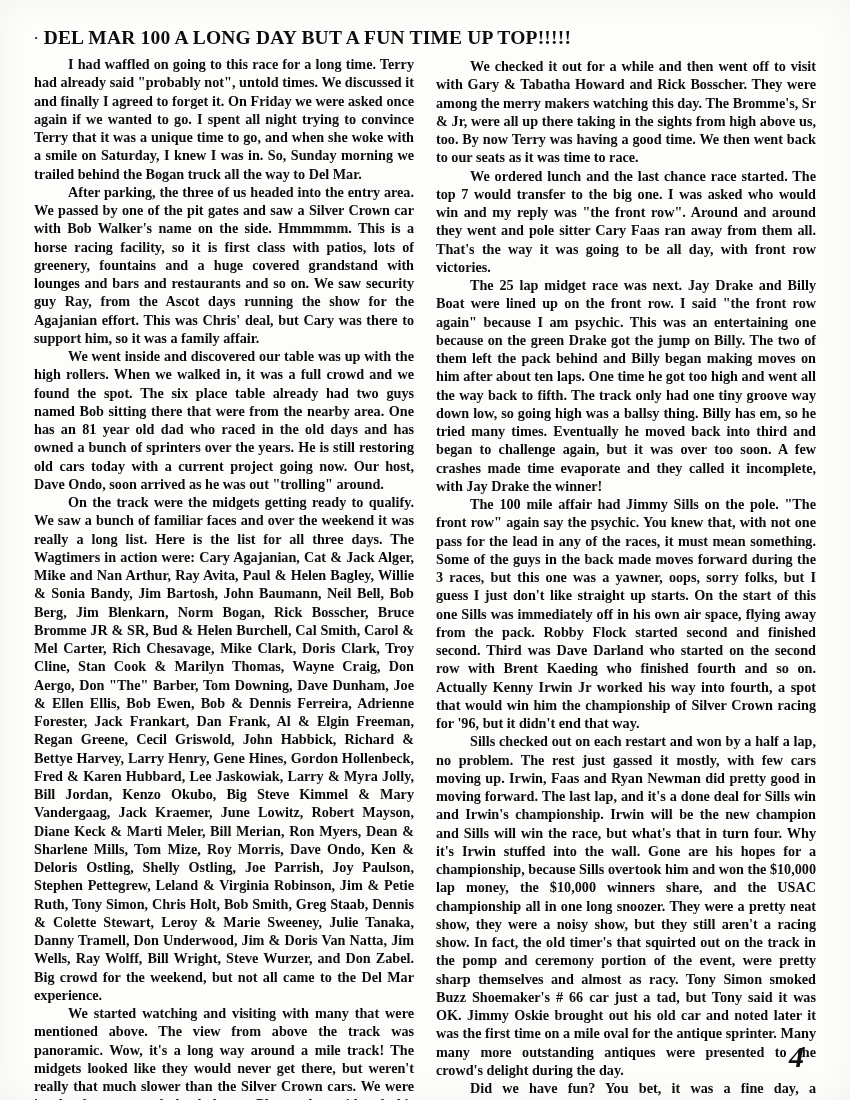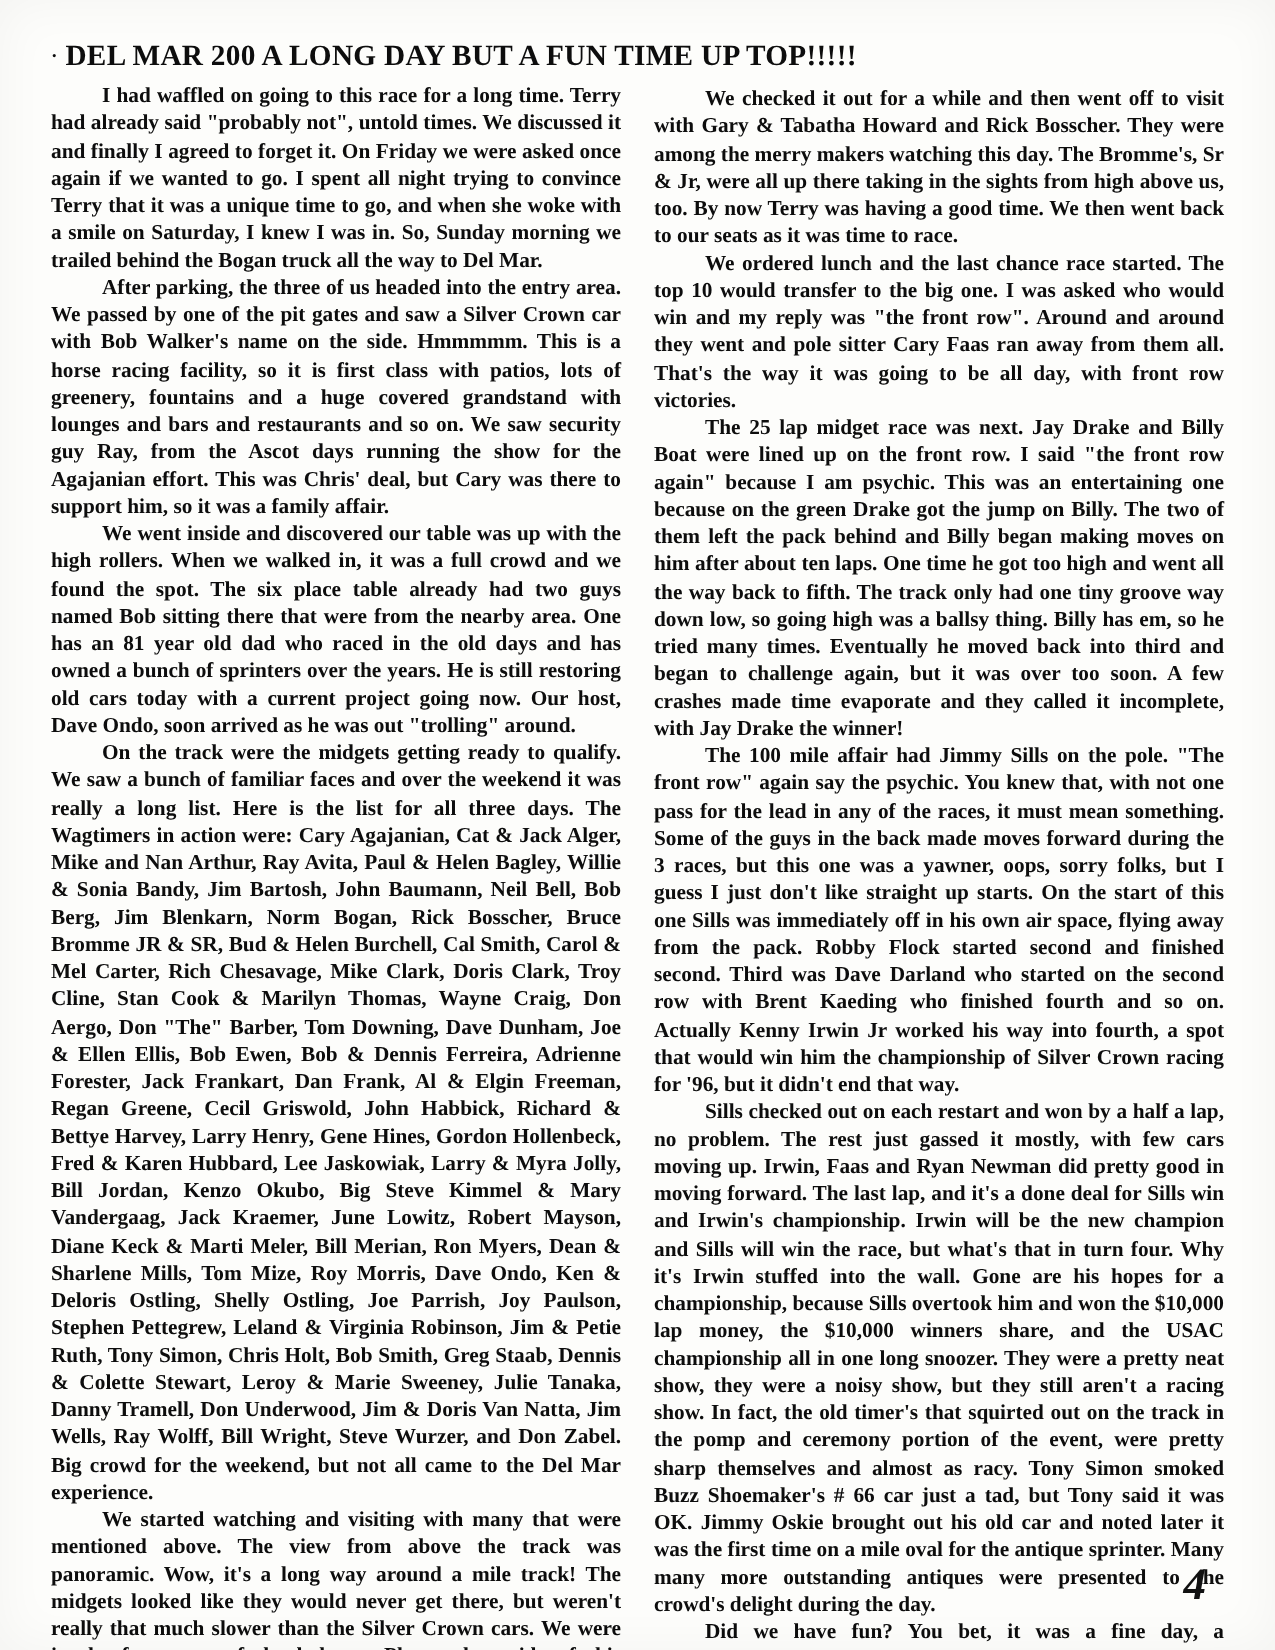--- a/index.html
+++ b/index.html
@@ -72,36 +72,36 @@
     font-weight: bold;
     font-style: italic;
     color: #111;
   }
 </style>
 </head>
 <body>
 
 <div class="page">
 
-  <h1 class="headline"><span class="dot">·</span> <span>DEL MAR 200 A LONG DAY BUT A FUN TIME UP TOP!!!!!</span></h1>
+  <h1 class="headline"><span class="dot">·</span> <span>DEL MAR 100 A LONG DAY BUT A FUN TIME UP TOP!!!!!</span></h1>
 
   <div class="columns">
 
     <div class="col left">
       <p>I had waffled on going to this race for a long time. Terry had already said "probably not", untold times. We discussed it and finally I agreed to forget it. On Friday we were asked once again if we wanted to go. I spent all night trying to convince Terry that it was a unique time to go, and when she woke with a smile on Saturday, I knew I was in. So, Sunday morning we trailed behind the Bogan truck all the way to Del Mar.</p>
       <p>After parking, the three of us headed into the entry area. We passed by one of the pit gates and saw a Silver Crown car with Bob Walker's name on the side. Hmmmmm. This is a horse racing facility, so it is first class with patios, lots of greenery, fountains and a huge covered grandstand with lounges and bars and restaurants and so on. We saw security guy Ray, from the Ascot days running the show for the Agajanian effort. This was Chris' deal, but Cary was there to support him, so it was a family affair.</p>
       <p>We went inside and discovered our table was up with the high rollers. When we walked in, it was a full crowd and we found the spot. The six place table already had two guys named Bob sitting there that were from the nearby area. One has an 81 year old dad who raced in the old days and has owned a bunch of sprinters over the years. He is still restoring old cars today with a current project going now. Our host, Dave Ondo, soon arrived as he was out "trolling" around.</p>
       <p>On the track were the midgets getting ready to qualify. We saw a bunch of familiar faces and over the weekend it was really a long list. Here is the list for all three days. The Wagtimers in action were: Cary Agajanian, Cat &amp; Jack Alger, Mike and Nan Arthur, Ray Avita, Paul &amp; Helen Bagley, Willie &amp; Sonia Bandy, Jim Bartosh, John Baumann, Neil Bell, Bob Berg, Jim Blenkarn, Norm Bogan, Rick Bosscher, Bruce Bromme JR &amp; SR, Bud &amp; Helen Burchell, Cal Smith, Carol &amp; Mel Carter, Rich Chesavage, Mike Clark, Doris Clark, Troy Cline, Stan Cook &amp; Marilyn Thomas, Wayne Craig, Don Aergo, Don "The" Barber, Tom Downing, Dave Dunham, Joe &amp; Ellen Ellis, Bob Ewen, Bob &amp; Dennis Ferreira, Adrienne Forester, Jack Frankart, Dan Frank, Al &amp; Elgin Freeman, Regan Greene, Cecil Griswold, John Habbick, Richard &amp; Bettye Harvey, Larry Henry, Gene Hines, Gordon Hollenbeck, Fred &amp; Karen Hubbard, Lee Jaskowiak, Larry &amp; Myra Jolly, Bill Jordan, Kenzo Okubo, Big Steve Kimmel &amp; Mary Vandergaag, Jack Kraemer, June Lowitz, Robert Mayson, Diane Keck &amp; Marti Meler, Bill Merian, Ron Myers, Dean &amp; Sharlene Mills, Tom Mize, Roy Morris, Dave Ondo, Ken &amp; Deloris Ostling, Shelly Ostling, Joe Parrish, Joy Paulson, Stephen Pettegrew, Leland &amp; Virginia Robinson, Jim &amp; Petie Ruth, Tony Simon, Chris Holt, Bob Smith, Greg Staab, Dennis &amp; Colette Stewart, Leroy &amp; Marie Sweeney, Julie Tanaka, Danny Tramell, Don Underwood, Jim &amp; Doris Van Natta, Jim Wells, Ray Wolff, Bill Wright, Steve Wurzer, and Don Zabel. Big crowd for the weekend, but not all came to the Del Mar experience.</p>
       <p>We started watching and visiting with many that were mentioned above. The view from above the track was panoramic. Wow, it's a long way around a mile track! The midgets looked like they would never get there, but weren't really that much slower than the Silver Crown cars. We were in the front row of the balcony. Plastered outside of this balcony was a little press box. Guess who was in it? Dean Mills, as he was shooting video from up there. He had a lot to say during the day.</p>
       <p>Dave took us up higher to an open area for a better view.</p>
     </div>
 
     <div class="col right">
       <p>We checked it out for a while and then went off to visit with Gary &amp; Tabatha Howard and Rick Bosscher. They were among the merry makers watching this day. The Bromme's, Sr &amp; Jr, were all up there taking in the sights from high above us, too. By now Terry was having a good time. We then went back to our seats as it was time to race.</p>
-      <p>We ordered lunch and the last chance race started. The top 10 would transfer to the big one. I was asked who would win and my reply was "the front row". Around and around they went and pole sitter Cary Faas ran away from them all. That's the way it was going to be all day, with front row victories.</p>
+      <p>We ordered lunch and the last chance race started. The top 7 would transfer to the big one. I was asked who would win and my reply was "the front row". Around and around they went and pole sitter Cary Faas ran away from them all. That's the way it was going to be all day, with front row victories.</p>
       <p>The 25 lap midget race was next. Jay Drake and Billy Boat were lined up on the front row. I said "the front row again" because I am psychic. This was an entertaining one because on the green Drake got the jump on Billy. The two of them left the pack behind and Billy began making moves on him after about ten laps. One time he got too high and went all the way back to fifth. The track only had one tiny groove way down low, so going high was a ballsy thing. Billy has em, so he tried many times. Eventually he moved back into third and began to challenge again, but it was over too soon. A few crashes made time evaporate and they called it incomplete, with Jay Drake the winner!</p>
       <p>The 100 mile affair had Jimmy Sills on the pole. "The front row" again say the psychic. You knew that, with not one pass for the lead in any of the races, it must mean something. Some of the guys in the back made moves forward during the 3 races, but this one was a yawner, oops, sorry folks, but I guess I just don't like straight up starts. On the start of this one Sills was immediately off in his own air space, flying away from the pack. Robby Flock started second and finished second. Third was Dave Darland who started on the second row with Brent Kaeding who finished fourth and so on. Actually Kenny Irwin Jr worked his way into fourth, a spot that would win him the championship of Silver Crown racing for '96, but it didn't end that way.</p>
       <p>Sills checked out on each restart and won by a half a lap, no problem. The rest just gassed it mostly, with few cars moving up. Irwin, Faas and Ryan Newman did pretty good in moving forward. The last lap, and it's a done deal for Sills win and Irwin's championship. Irwin will be the new champion and Sills will win the race, but what's that in turn four. Why it's Irwin stuffed into the wall. Gone are his hopes for a championship, because Sills overtook him and won the $10,000 lap money, the $10,000 winners share, and the USAC championship all in one long snoozer. They were a pretty neat show, they were a noisy show, but they still aren't a racing show. In fact, the old timer's that squirted out on the track in the pomp and ceremony portion of the event, were pretty sharp themselves and almost as racy. Tony Simon smoked Buzz Shoemaker's # 66 car just a tad, but Tony said it was OK. Jimmy Oskie brought out his old car and noted later it was the first time on a mile oval for the antique sprinter. Many many more outstanding antiques were presented to the crowd's delight during the day.</p>
       <p>Did we have fun? You bet, it was a fine day, a comfortable way to spend a Sunday, fine food and drink, and all the visiting one could ask for. We both had a great time, as did Norm. Thanks to Dave for the hospitality, and who knows, we might do it again. As soon as the race was over, the local Bud girl, and all the photographers in the world, raced out to do the winners circle jazz. We opted to split, and started to the parking lot with the rest of th crowd, who wanted to go home and rest! The race was over by 5:30 and we were still home by 7, so we made good time out of the parking lot and on the road home.</p>
     </div>
 
   </div>
 
   <div class="page-number">4</div>
 

